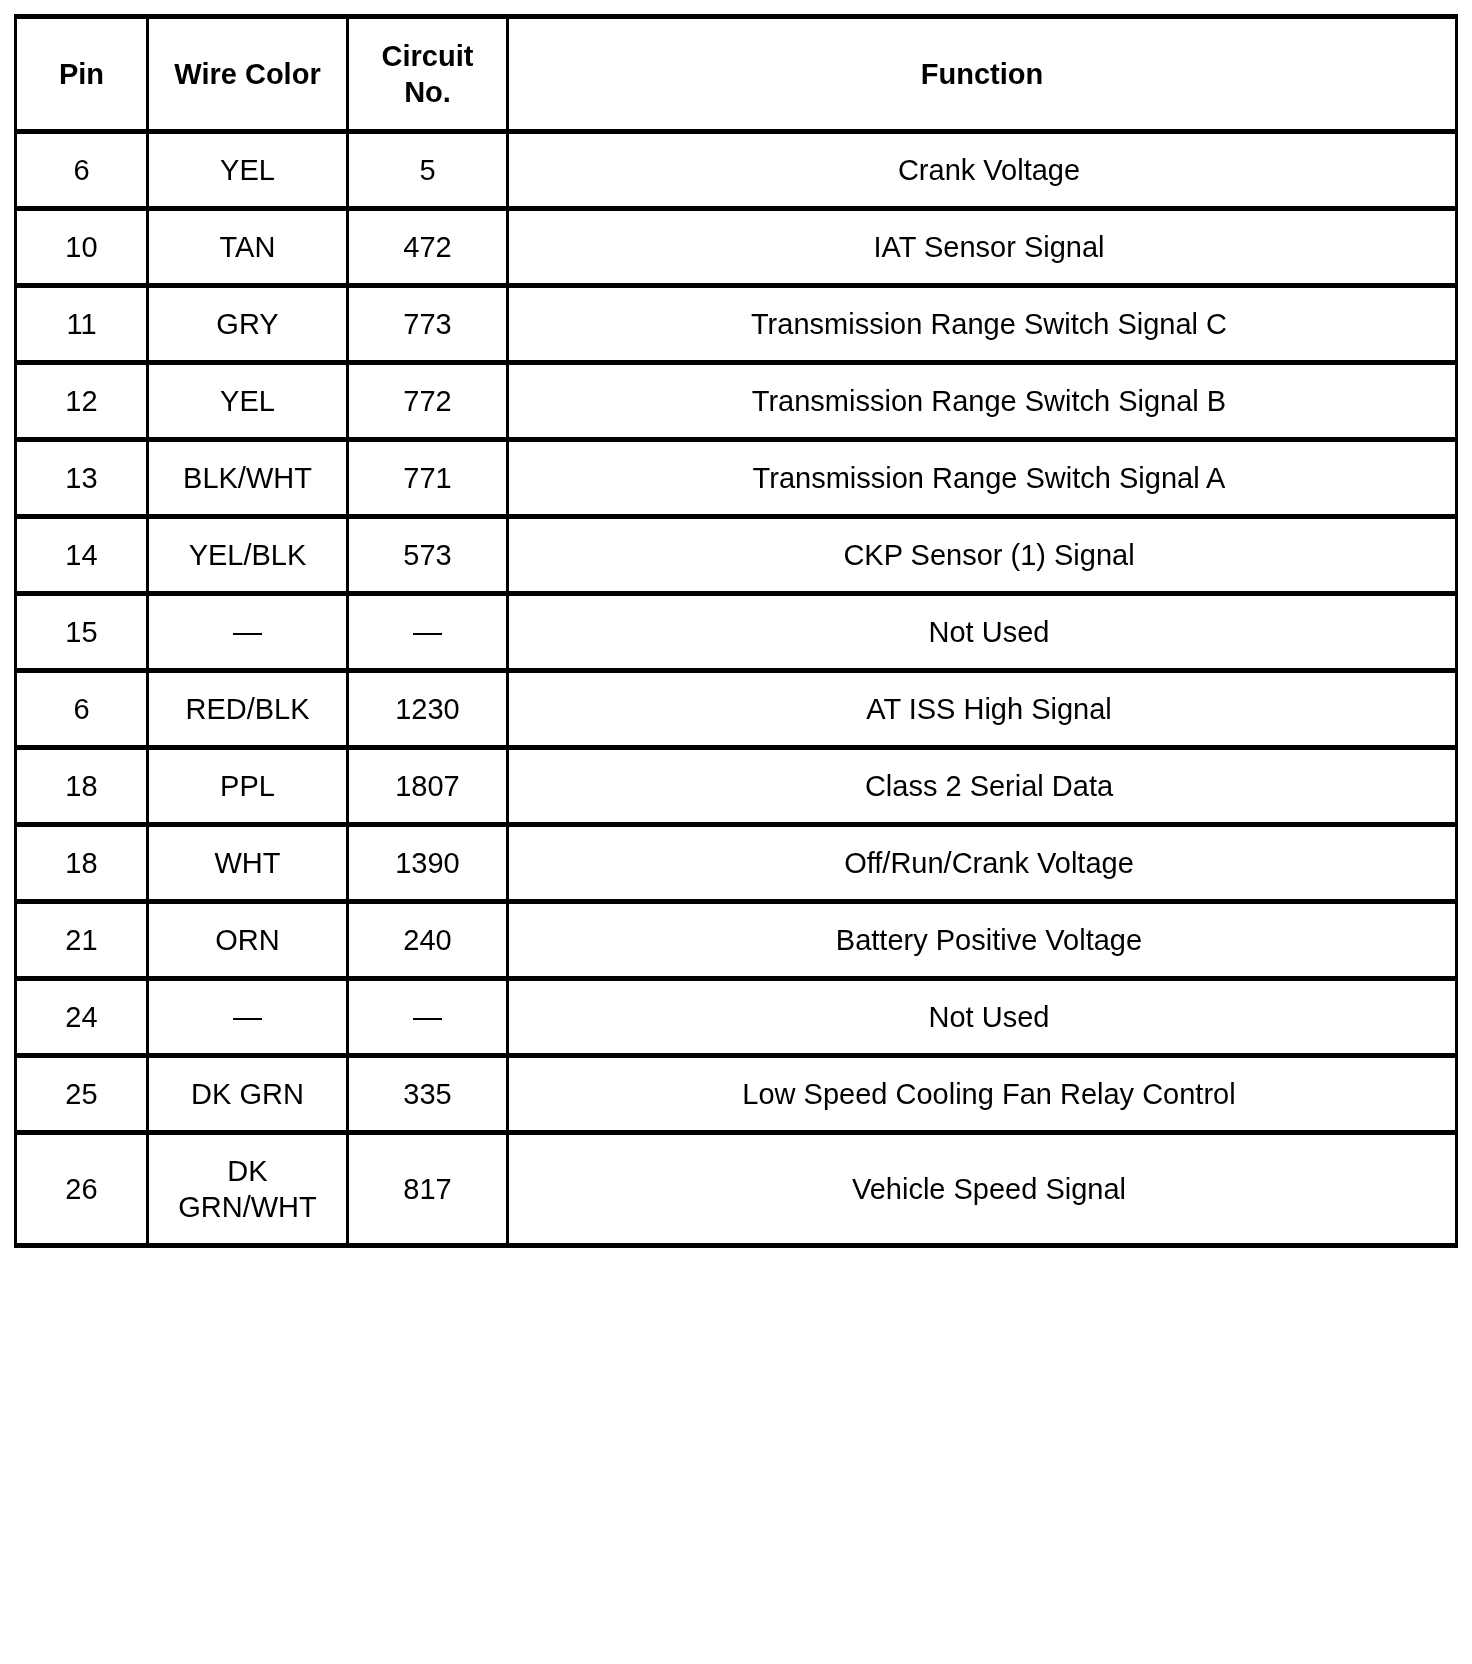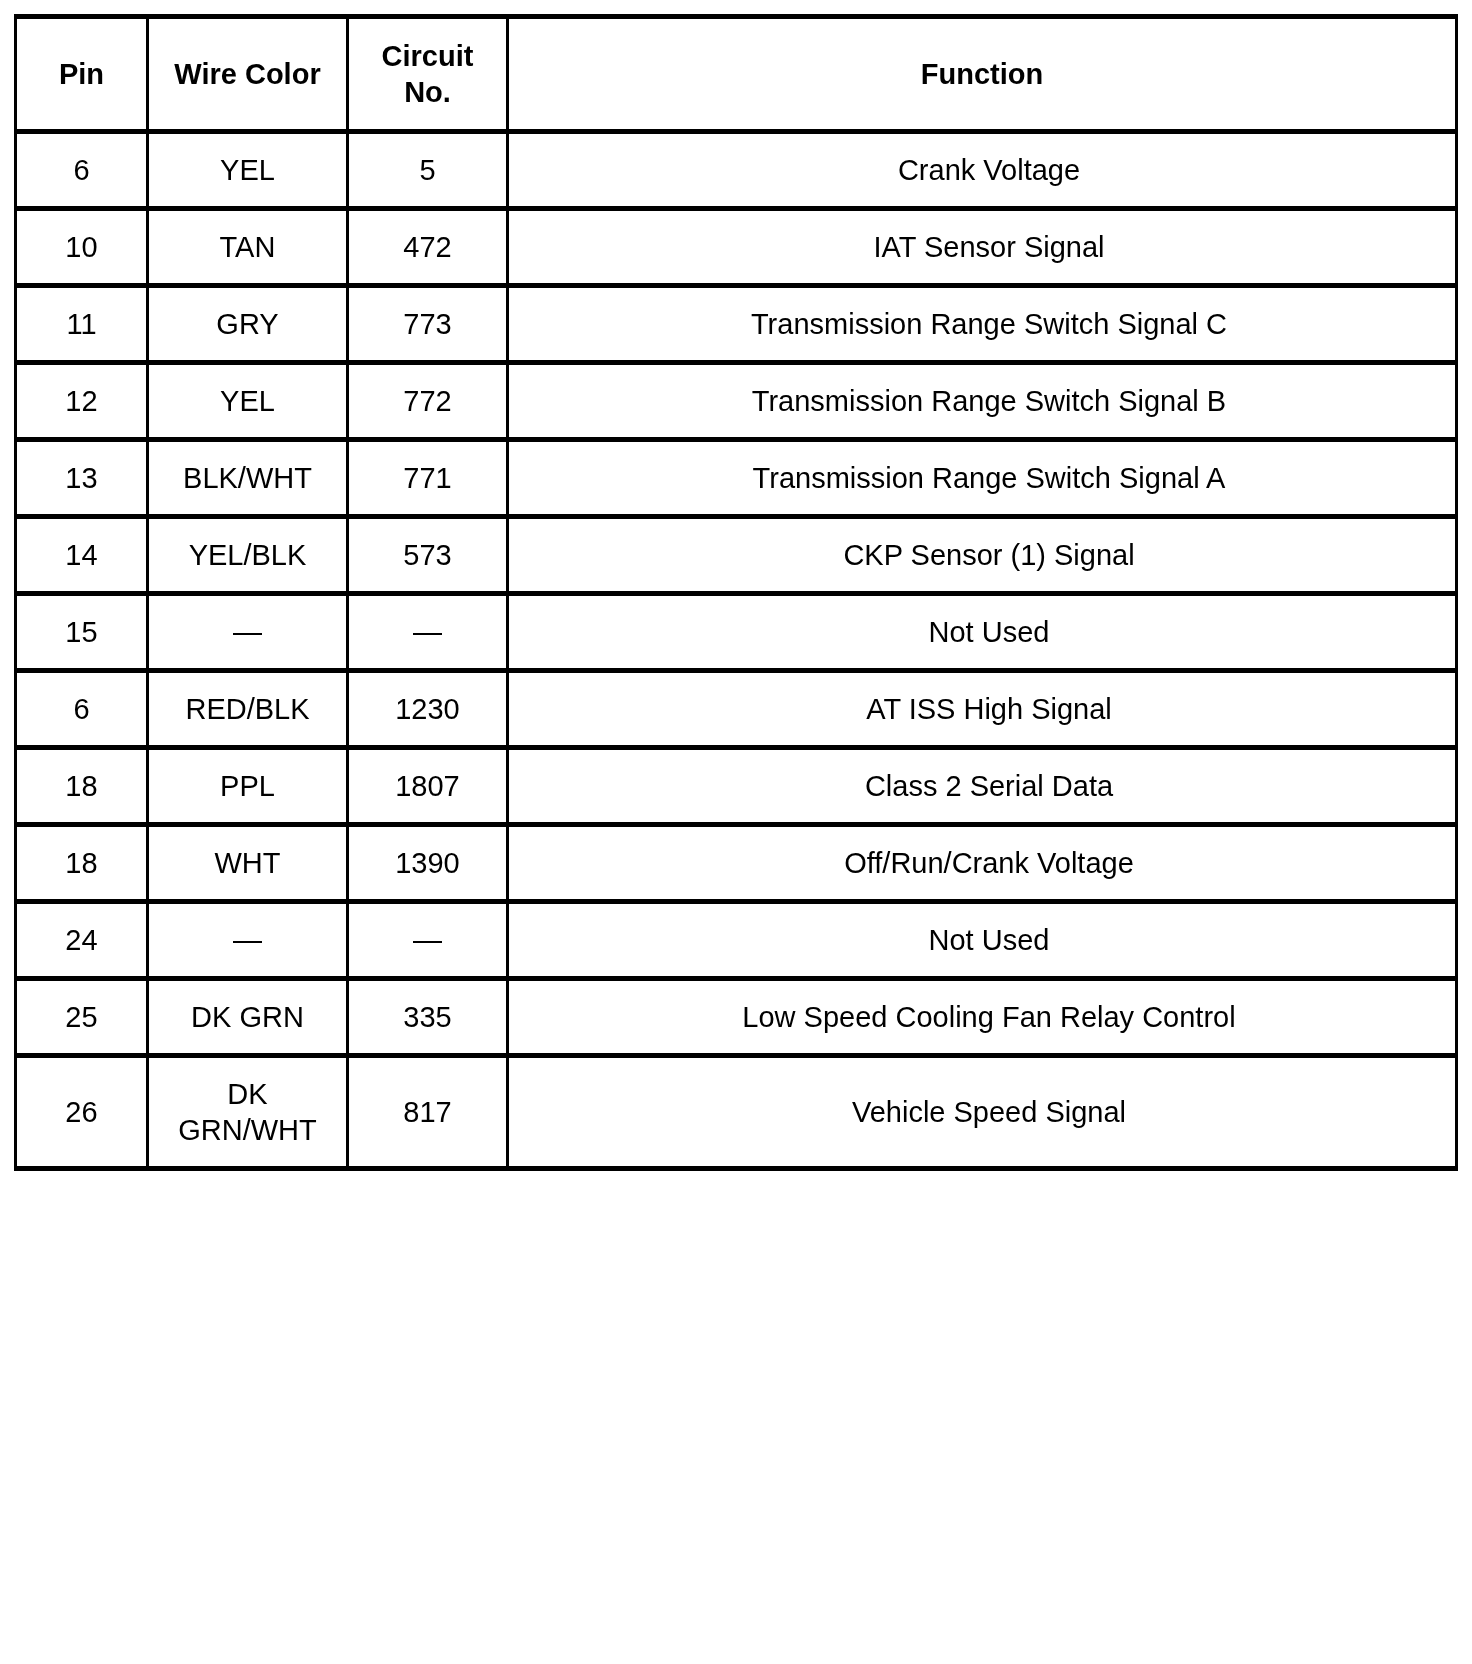--- a/index.html
+++ b/index.html
@@ -117,20 +117,26 @@
       <td>1807</td>
       <td class="fn">Class 2 Serial Data</td>
     </tr>
     <tr>
       <td>18</td>
       <td>WHT</td>
       <td>1390</td>
       <td class="fn">Off/Run/Crank Voltage</td>
     </tr>
     <tr>
+      <td>21</td>
+      <td>ORN</td>
+      <td>240</td>
+      <td class="fn">Battery Positive Voltage</td>
+    </tr>
+    <tr>
       <td>24</td>
       <td>—</td>
       <td>—</td>
       <td class="fn">Not Used</td>
     </tr>
     <tr>
       <td>25</td>
       <td>DK GRN</td>
       <td>335</td>
       <td class="fn">Low Speed Cooling Fan Relay Control</td>

